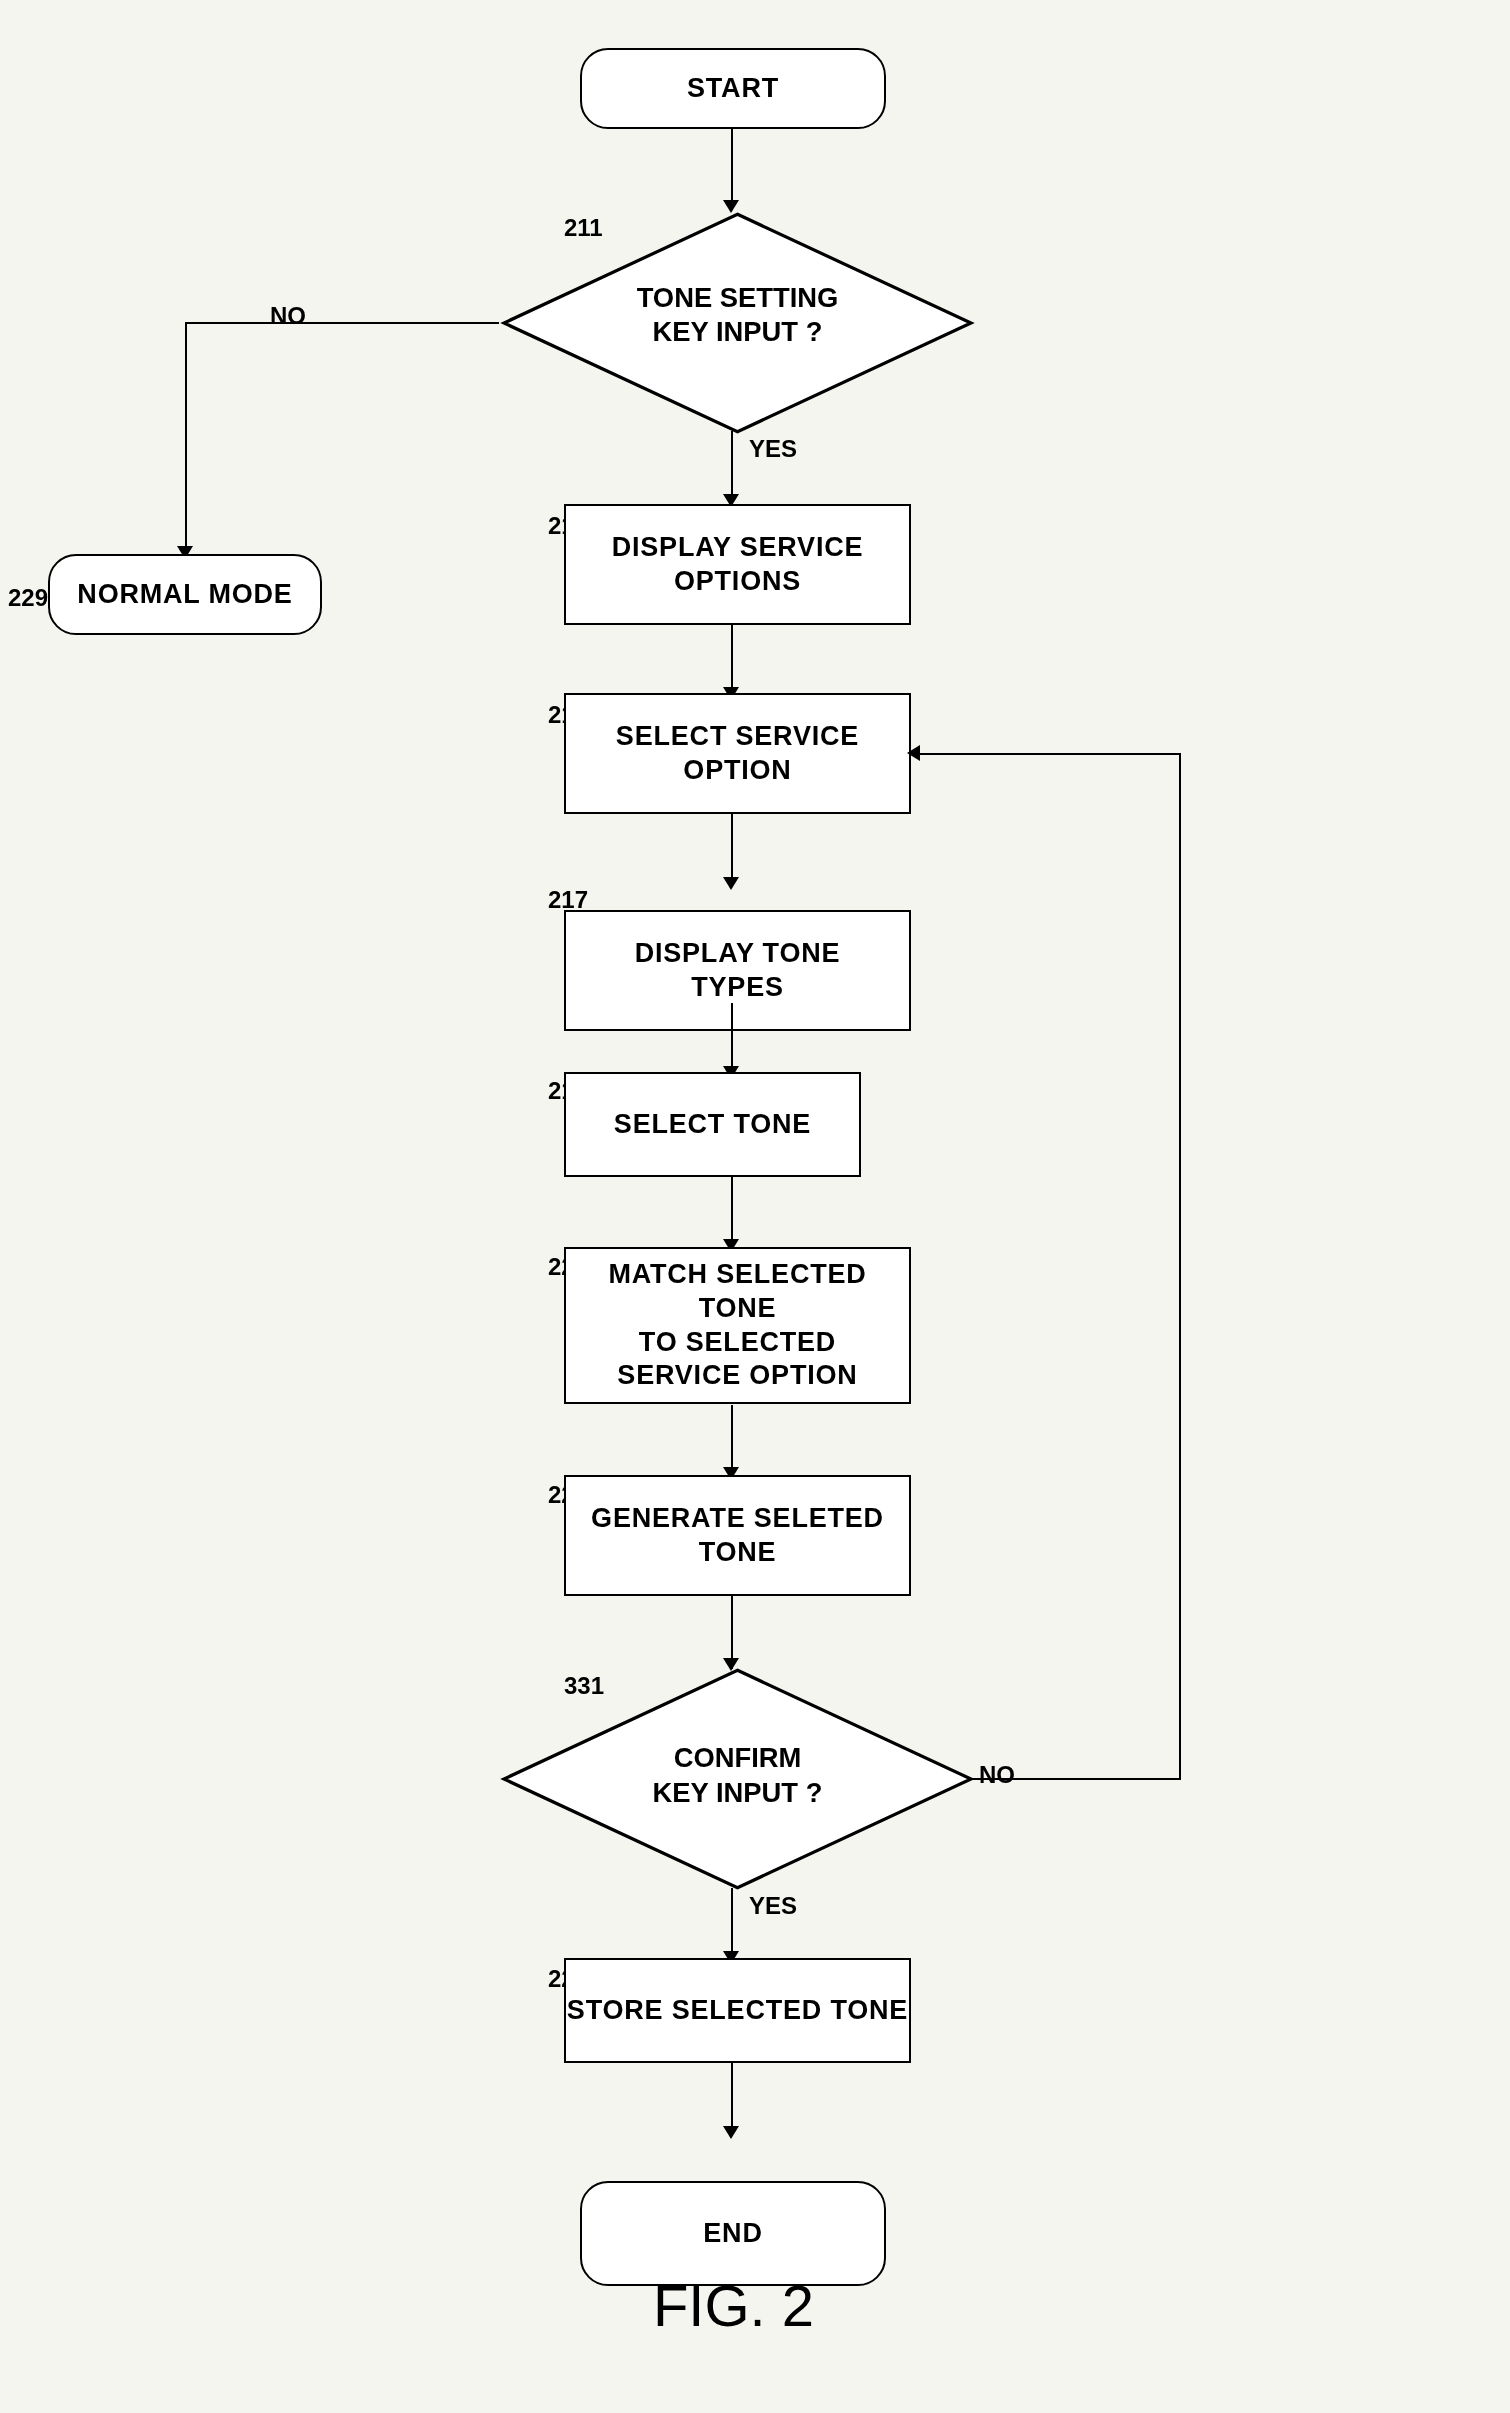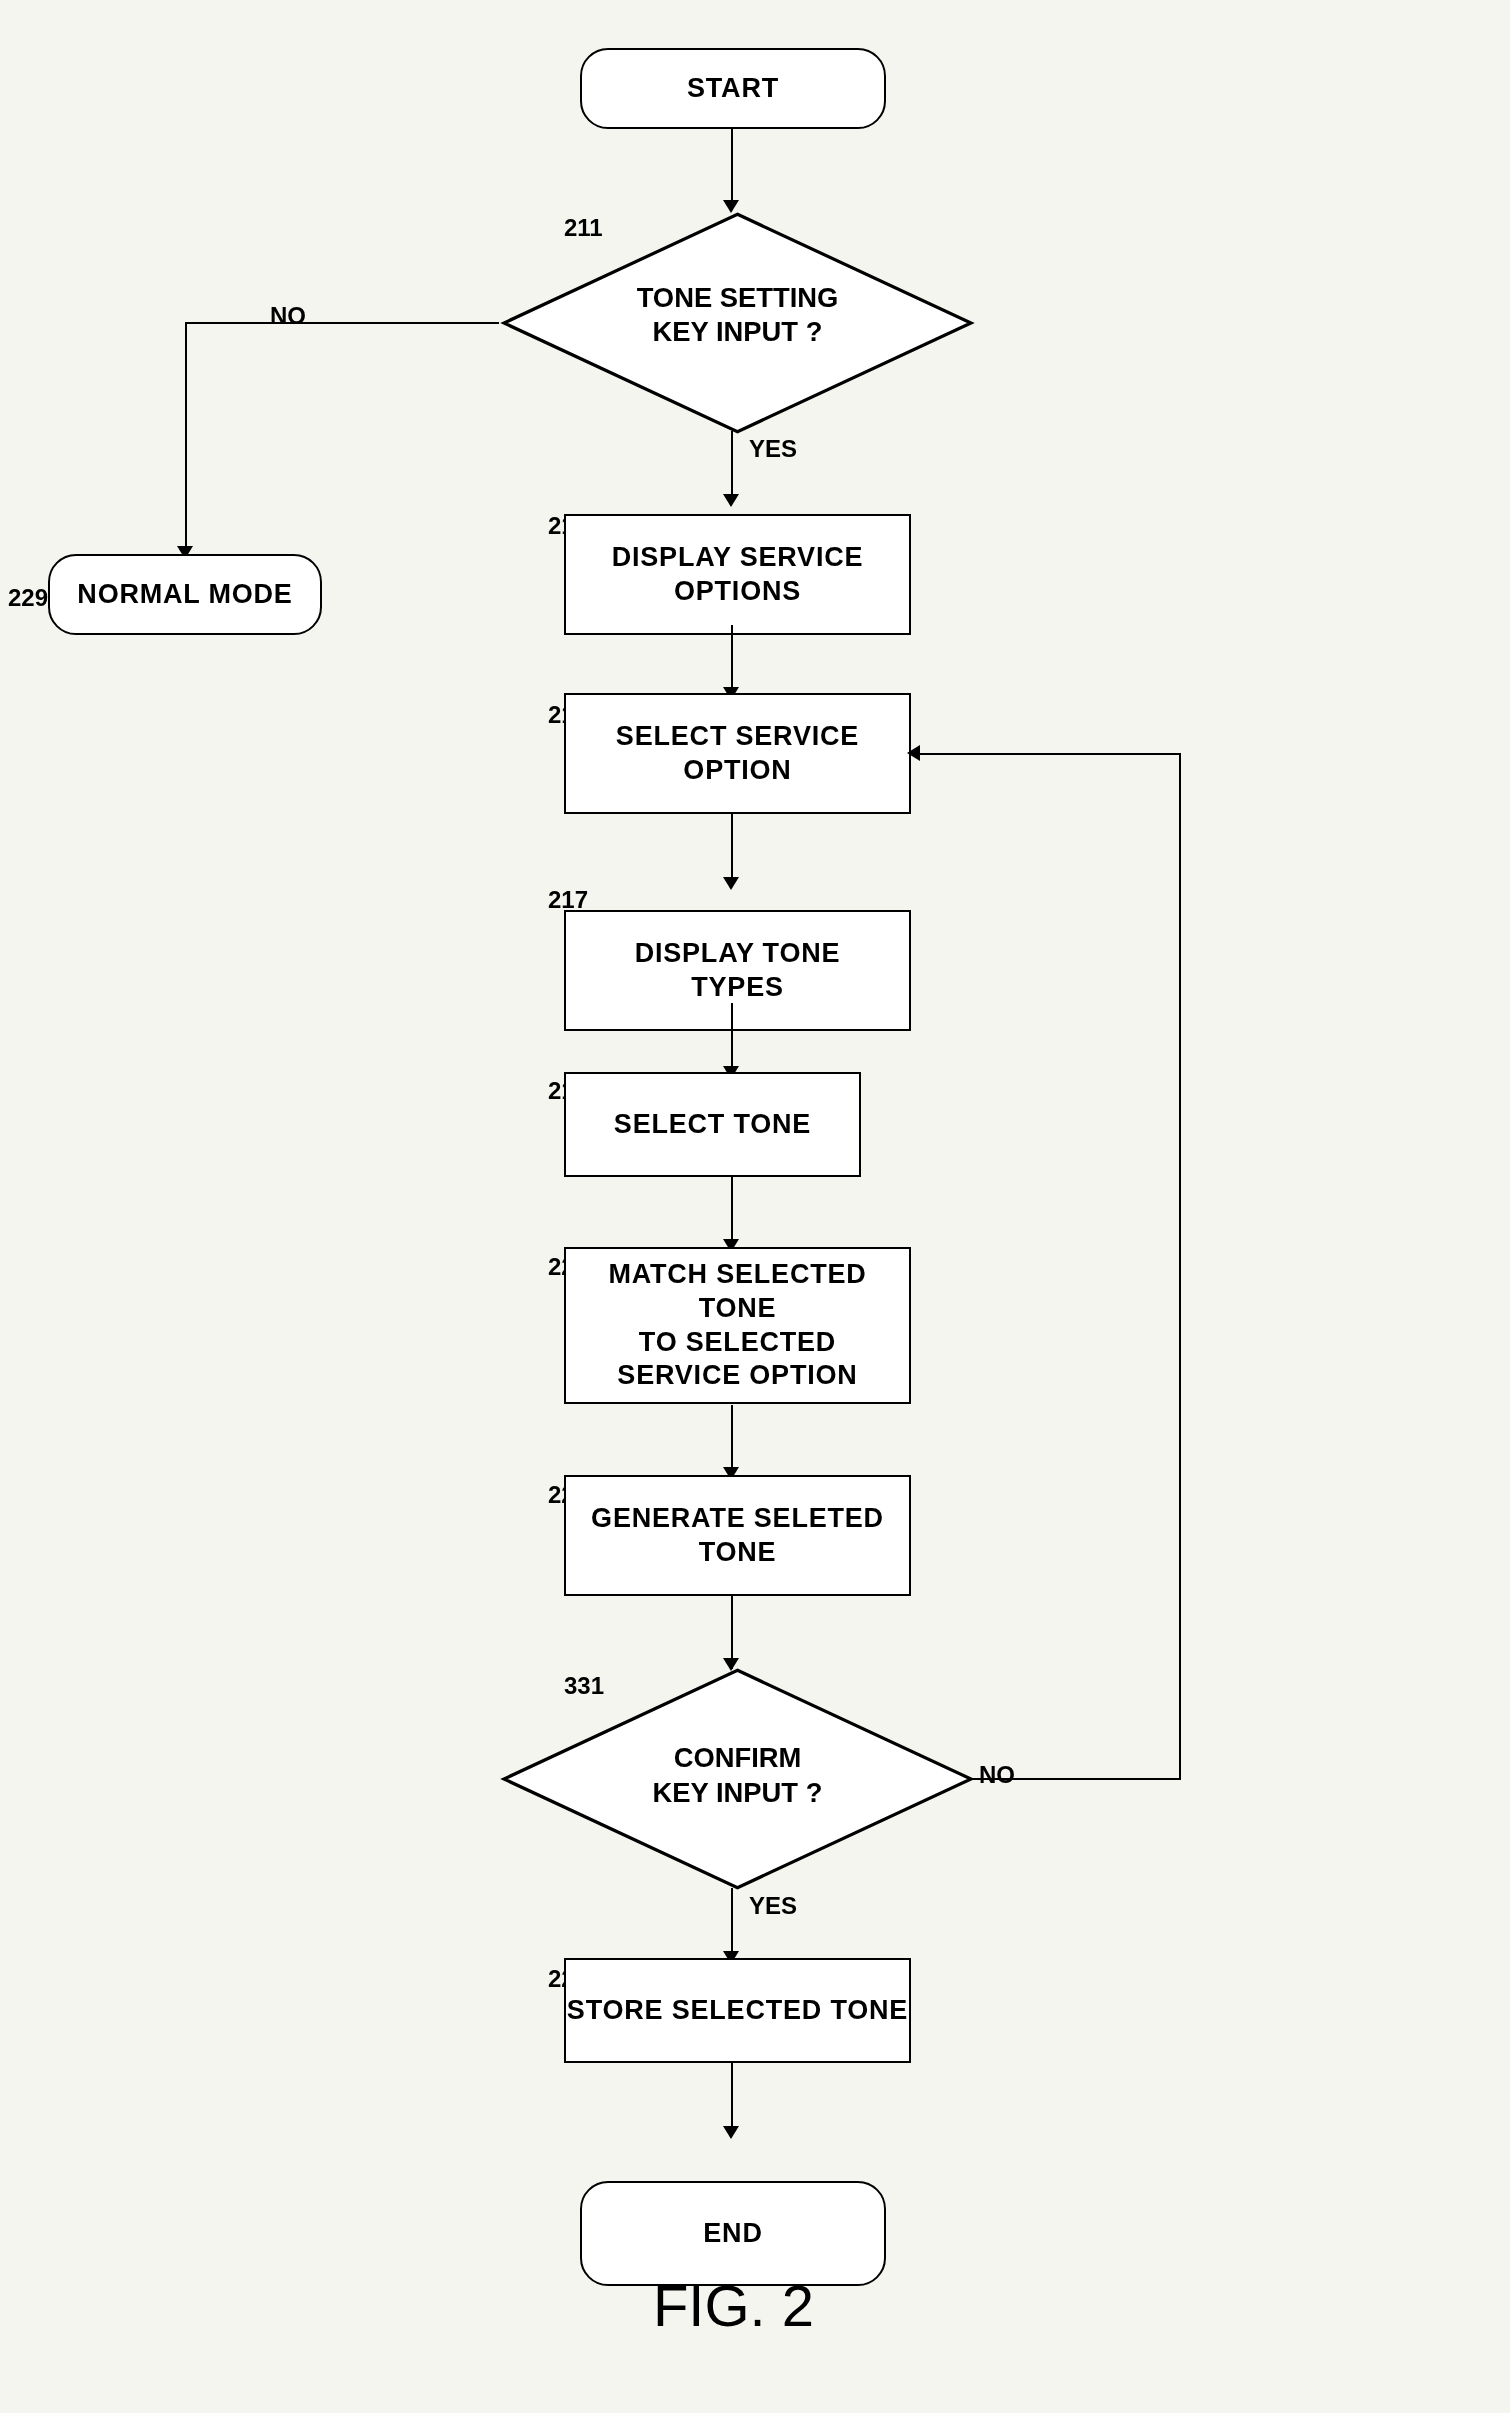--- a/index.html
+++ b/index.html
@@ -122,21 +122,21 @@
   <div class="fc-arrow fc-arrow-v" style="left: 185px; top: 322px; height: 234px;"></div>
   <div class="arrowhead-down" style="left: 177px; top: 546px;"></div>
 
   <div class="fc-element fc-rounded-rect" style="left: 48px; top: 554px; width: 274px; height: 81px;">
     <span class="fc-text">NORMAL MODE</span>
   </div>
   <div class="fc-label" style="left: 8px; top: 584px;">229</div>
 
   <div class="fc-label" style="left: 548px; top: 512px;">213</div>
 
-  <div class="fc-element fc-rect" style="left: 564px; top: 504px; width: 347px; height: 121px; margin-top: 10px;">
+  <div class="fc-element fc-rect" style="left: 564px; top: 504px; width: 347px; height: 121px;">
     <span class="fc-text">DISPLAY SERVICE<br>OPTIONS</span>
   </div>
 
   <div class="fc-arrow fc-arrow-v" style="left: 731px; top: 625px; height: 73px;"></div>
   <div class="arrowhead-down" style="left: 723px; top: 687px;"></div>
 
   <div class="fc-label" style="left: 548px; top: 701px;">215</div>
 
   <div class="fc-element fc-rect" style="left: 564px; top: 693px; width: 347px; height: 121px;">
     <span class="fc-text">SELECT SERVICE<br>OPTION</span>

